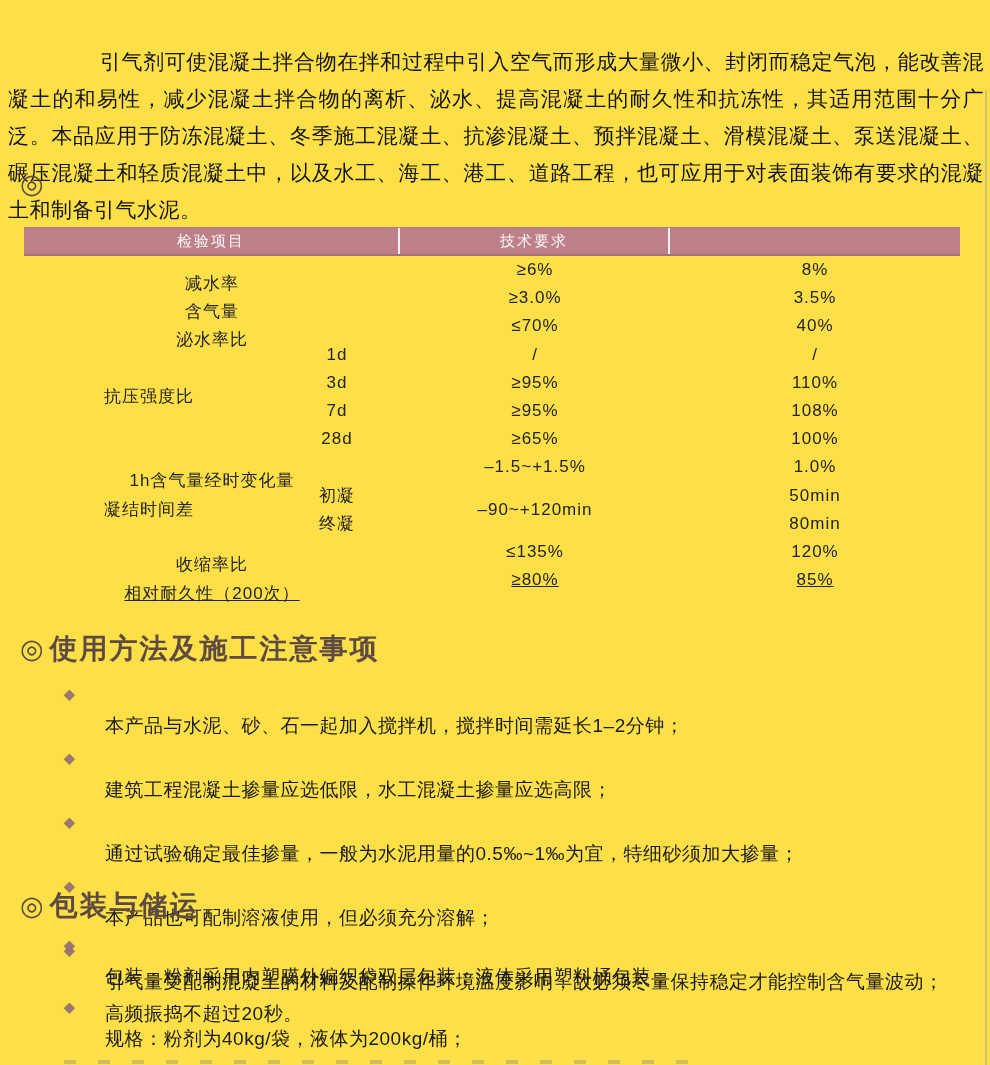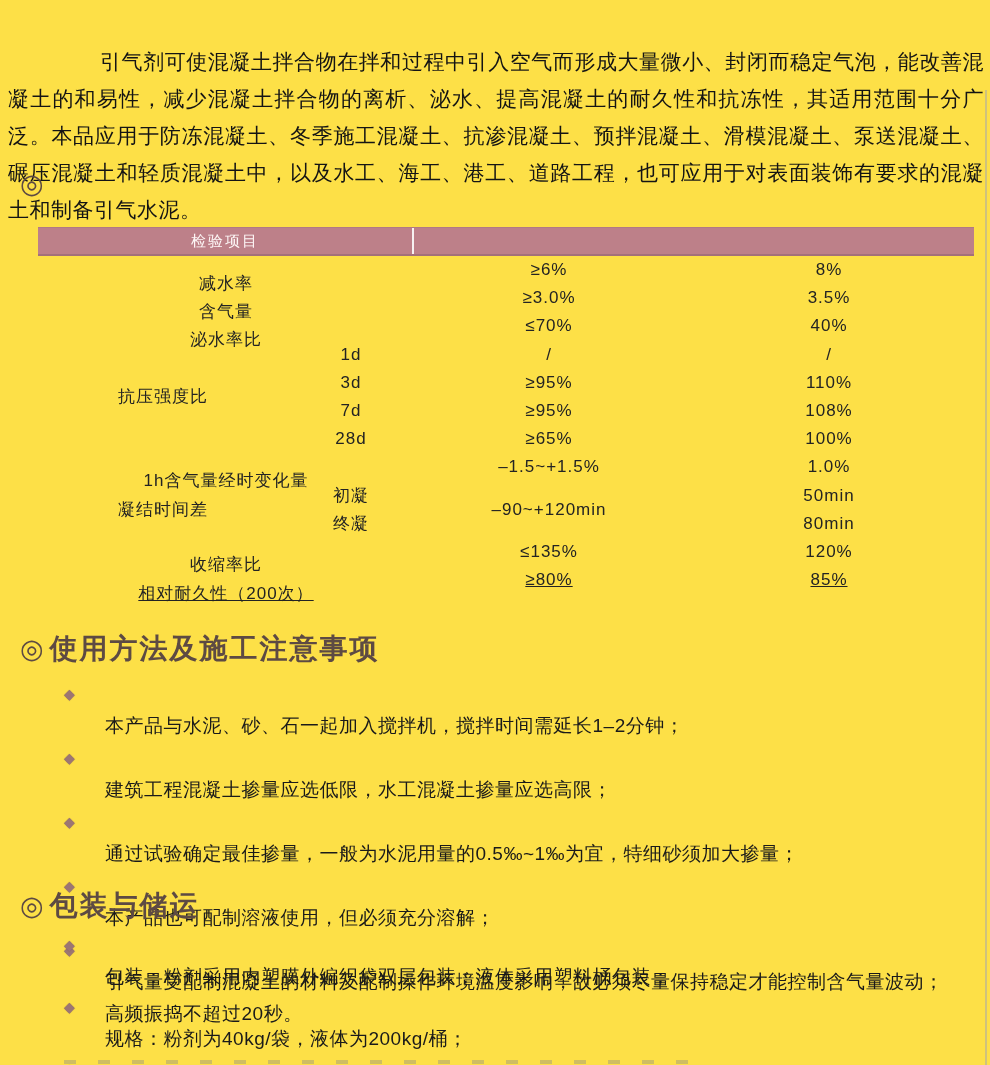--- a/index.html
+++ b/index.html
@@ -23,21 +23,21 @@
   .sec-head{
     position:absolute;left:20px;display:flex;align-items:center;
     color:#5d4a43;font-weight:700;font-size:28px;letter-spacing:2px;
   }
   .sec-head .marker{font-size:27px;font-weight:400;margin-right:6px;letter-spacing:0;}
   #head-physical{top:168px;}
   #head-usage{top:630px;}
   #head-packaging{top:887px;}
 
   
-  .tbl{position:absolute;left:38px;top:227px;width:936px;}
+  .tbl{position:absolute;left:24px;top:227px;width:936px;}
   .tbl-header{
     display:grid;grid-template-columns:376px 270px 290px;height:26px;
     background:#bd8089;border-bottom:2px solid #a4707a;border-top:1px solid #b07a84;
   }
   .tbl-header .hcell{
     display:flex;align-items:center;justify-content:center;
     color:#fdf6f6;font-size:15px;letter-spacing:2px;
   }
   .tbl-header .hcell.div{border-right:2px solid #f7f2f2;}
   .tbl-body{
@@ -83,20 +83,21 @@
 
   <p class="intro">引气剂可使混凝土拌合物在拌和过程中引入空气而形成大量微小、封闭而稳定气泡，能改善混凝土的和易性，减少混凝土拌合物的离析、泌水、提高混凝土的耐久性和抗冻性，其适用范围十分广泛。本品应用于防冻混凝土、冬季施工混凝土、抗渗混凝土、预拌混凝土、滑模混凝土、泵送混凝土、碾压混凝土和轻质混凝土中，以及水工、海工、港工、道路工程，也可应用于对表面装饰有要求的混凝土和制备引气水泥。</p>
 
   <div class="sec-head" id="head-physical">
     <span class="marker">◎</span>
   </div>
 
   <div class="tbl">
     <div class="tbl-header">
       <div class="hcell div">检验项目</div>
+      <div class="hcell div">技术要求</div>
     </div>
     <div class="tbl-body">
 
       <div class="c1 r1">减水率</div>
       <div class="cq r1">≥6%</div>
       <div class="cr r1">8%</div>
 
       <div class="c1 r2">含气量</div>
       <div class="cq r2">≥3.0%</div>
       <div class="cr r2">3.5%</div>

